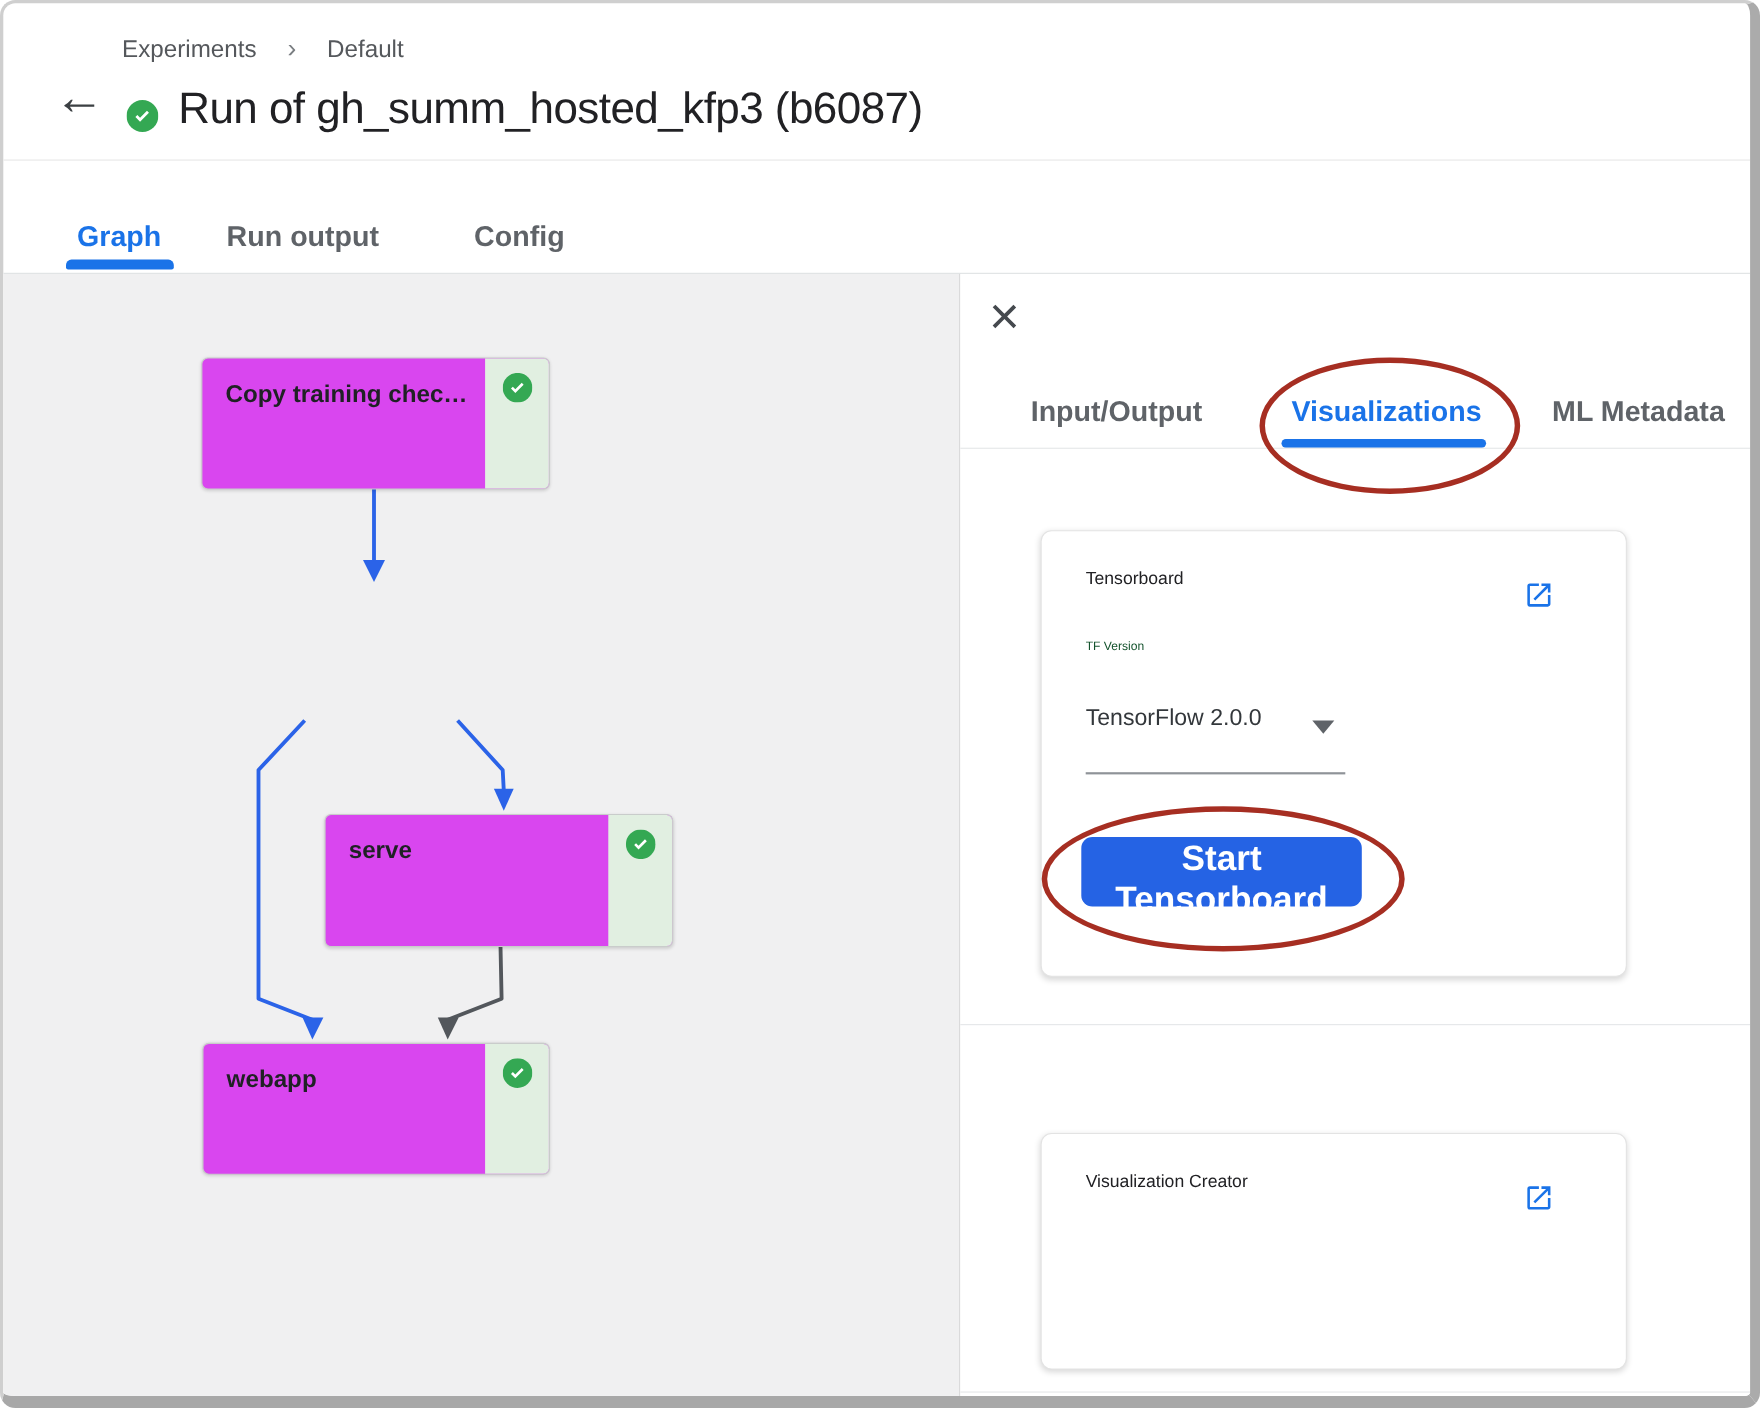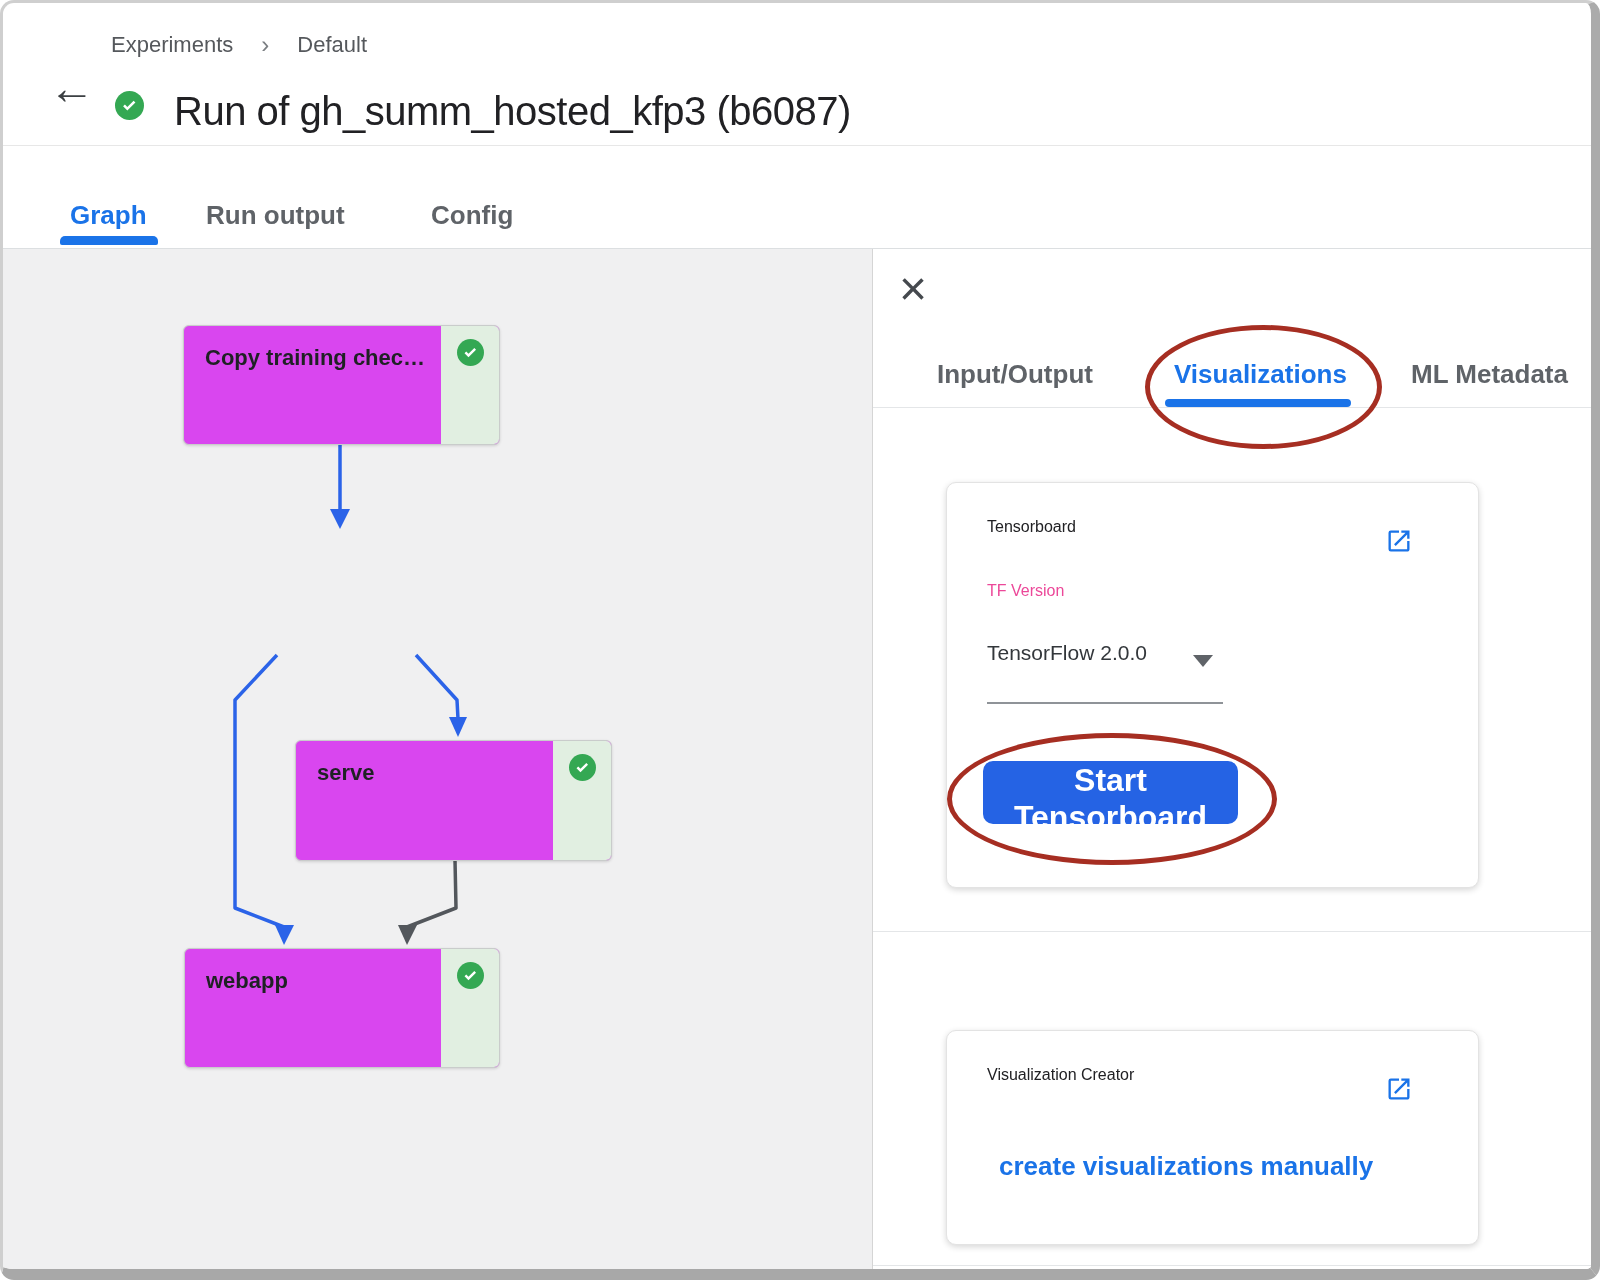--- a/index.html
+++ b/index.html
@@ -7,21 +7,21 @@
   .screen{position:relative;width:1600px;height:1280px;box-sizing:border-box;background:#fff;
     border:3px solid #cfcfcf;border-right:9px solid #ababab;border-bottom:11px solid #a8a8a8;
     border-radius:14px;overflow:hidden;}
 
   
   .breadcrumb{position:absolute;left:108px;top:28px;font-size:22px;color:#55585c;display:flex;gap:28px;align-items:center;}
   .breadcrumb .crumb{cursor:pointer;}
   .breadcrumb .sep{color:#7a7e82;font-size:24px;}
   .back-btn{position:absolute;left:46px;top:62px;font-size:46px;color:#3c4043;line-height:46px;cursor:pointer;}
   .title-check{position:absolute;left:112px;top:88px;width:29px;height:29px;}
-  .page-title{position:absolute;left:159px;top:74px;font-size:40px;font-weight:400;color:#212124;margin:12px;letter-spacing:-0.5px;}
+  .page-title{position:absolute;left:159px;top:74px;font-size:40px;font-weight:400;color:#212124;margin:0;letter-spacing:-0.5px;}
   .header-divider{position:absolute;left:0;right:0;top:142px;height:1px;background:#e7e7e7;}
 
   
   .main-tab{position:absolute;top:197px;font-size:26px;font-weight:700;color:#5f6368;cursor:pointer;}
   .main-tab.active{color:var(--accent);}
   .main-tab-underline{position:absolute;left:57px;top:233px;width:98px;height:9px;background:var(--accent);border-radius:5px 5px 2px 2px;}
   .tabbar-divider{position:absolute;left:0;right:0;top:245px;height:1px;background:#dcdfe1;}
 
   
   .graph-panel{position:absolute;left:0;top:246px;bottom:0;width:869px;background:#f0f0f1;border-right:1px solid #d5d5d5;}
@@ -37,21 +37,21 @@
   .side-panel{position:absolute;left:870px;top:246px;right:0;bottom:0;background:#fff;}
   .close-btn{position:absolute;left:26px;top:16px;font-size:48px;font-weight:400;color:#45494e;line-height:48px;cursor:pointer;}
   .panel-tab{position:absolute;top:110px;font-size:26px;font-weight:700;color:#5f6368;cursor:pointer;white-space:nowrap;}
   .panel-tab.active{color:var(--accent);}
   .panel-tab-underline{position:absolute;left:292px;top:150px;width:186px;height:8px;background:var(--accent);border-radius:4px;}
   .panel-divider{position:absolute;left:0;right:0;height:1px;background:#e4e6e8;}
   .card{position:absolute;left:73px;width:531px;background:#fff;border:1px solid #e3e3e3;border-radius:10px;
     box-shadow:0 2px 6px rgba(0,0,0,0.16);}
   .card .card-title{position:absolute;left:40px;top:35px;font-size:16px;font-weight:400;color:#212124;}
   .launch-icon{position:absolute;left:438px;top:44px;width:28px;height:28px;cursor:pointer;}
-  .tf-label{position:absolute;left:40px;top:99px;font-size:16px;color:#ec4899;}
+  .tf-label{position:absolute;left:40px;top:99px;font-size:11px;color:#14532d;}
   .tf-select{position:absolute;left:40px;top:158px;font-size:21px;color:#33373b;cursor:pointer;}
   .caret{position:absolute;left:246px;top:172px;width:0;height:0;border-left:10px solid transparent;
     border-right:10px solid transparent;border-top:12px solid #5f6368;cursor:pointer;}
   .select-underline{position:absolute;left:40px;top:219px;width:236px;height:2px;background:#8f9398;}
   .start-btn{position:absolute;left:36px;top:278px;width:255px;height:63px;background:var(--button-blue);
     border:none;border-radius:10px;color:#fff;font-size:32px;font-weight:700;font-family:inherit;cursor:pointer;text-align:center;}
   .viz-link{position:absolute;left:52px;top:120px;font-size:26px;font-weight:700;color:var(--accent);cursor:pointer;white-space:nowrap;}
 
   
   .annotation{position:absolute;border:5px solid var(--annotation-red);border-radius:50%;z-index:10;pointer-events:none;}
@@ -169,19 +169,18 @@
 
     <div class="annotation btn-ring"></div>
 
     <div class="panel-divider" style="top:682px"></div>
 
     <div class="card" style="top:781px;height:213px">
       <span class="card-title">Visualization Creator</span>
       <svg class="launch-icon" viewBox="0 0 24 24">
           <use href="#open-in-new"></use>
         </svg>
-      <span class="viz-link">create visualizations manually</span>
     </div>
 
     <div class="panel-divider" style="top:1016px"></div>
   </div>
 
 </div>
 
 </body></html>

